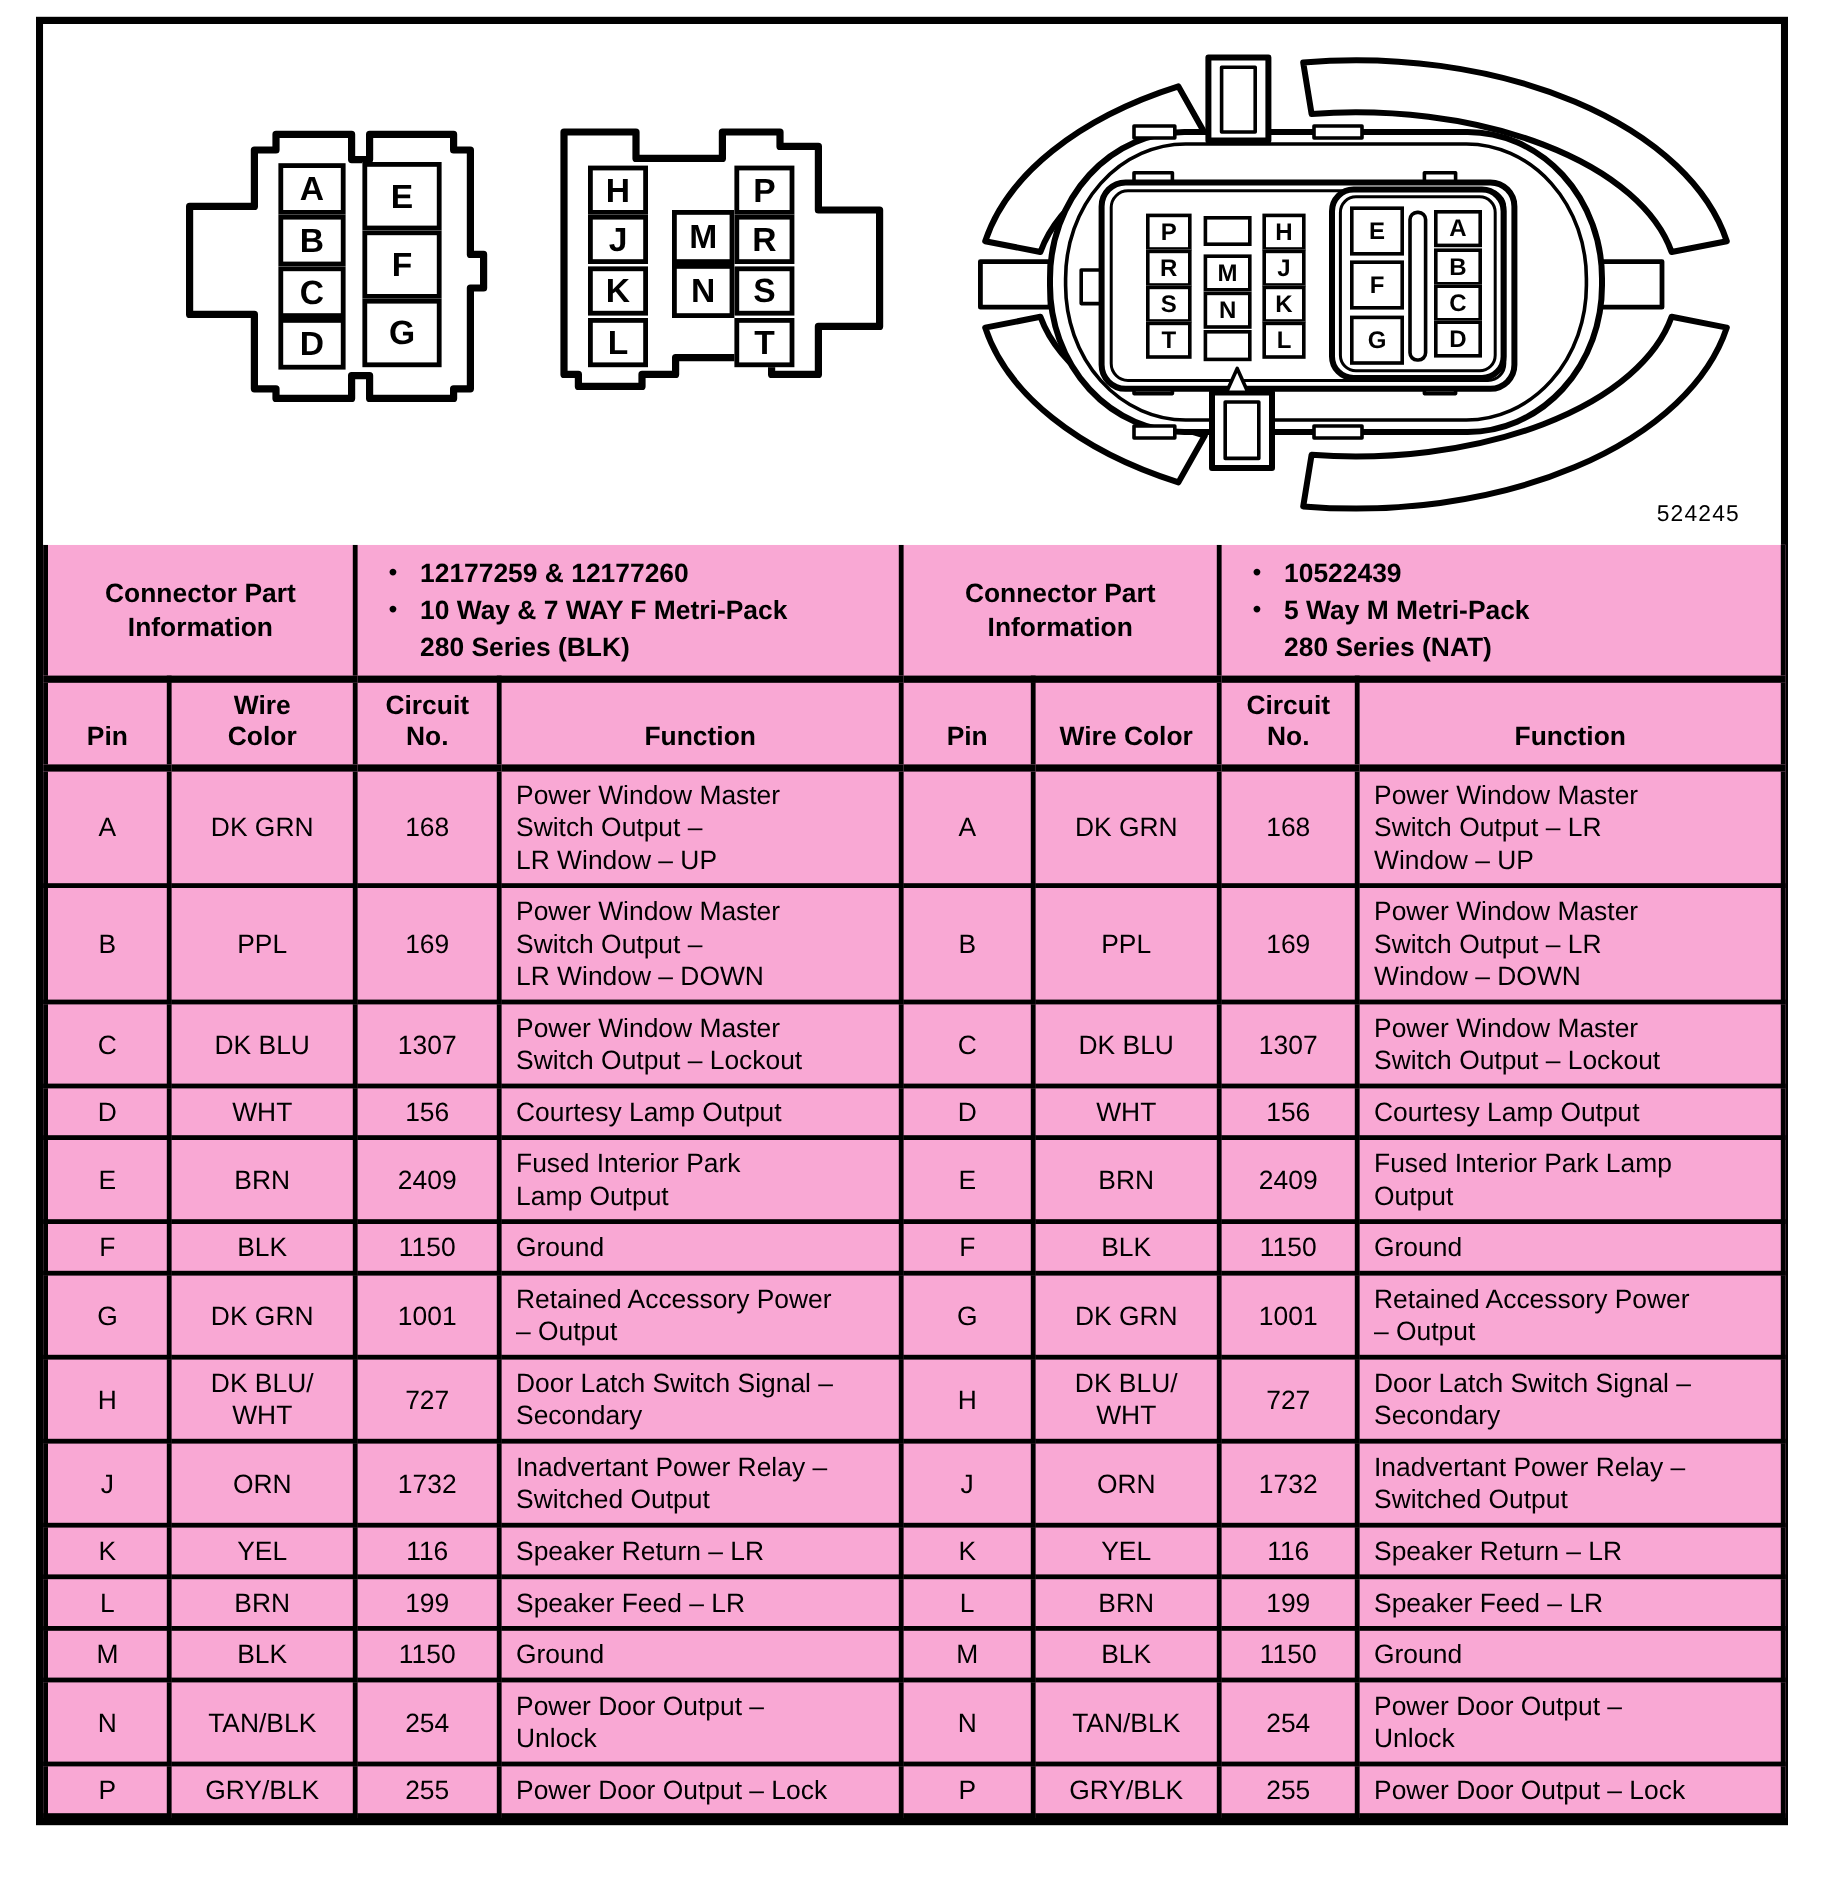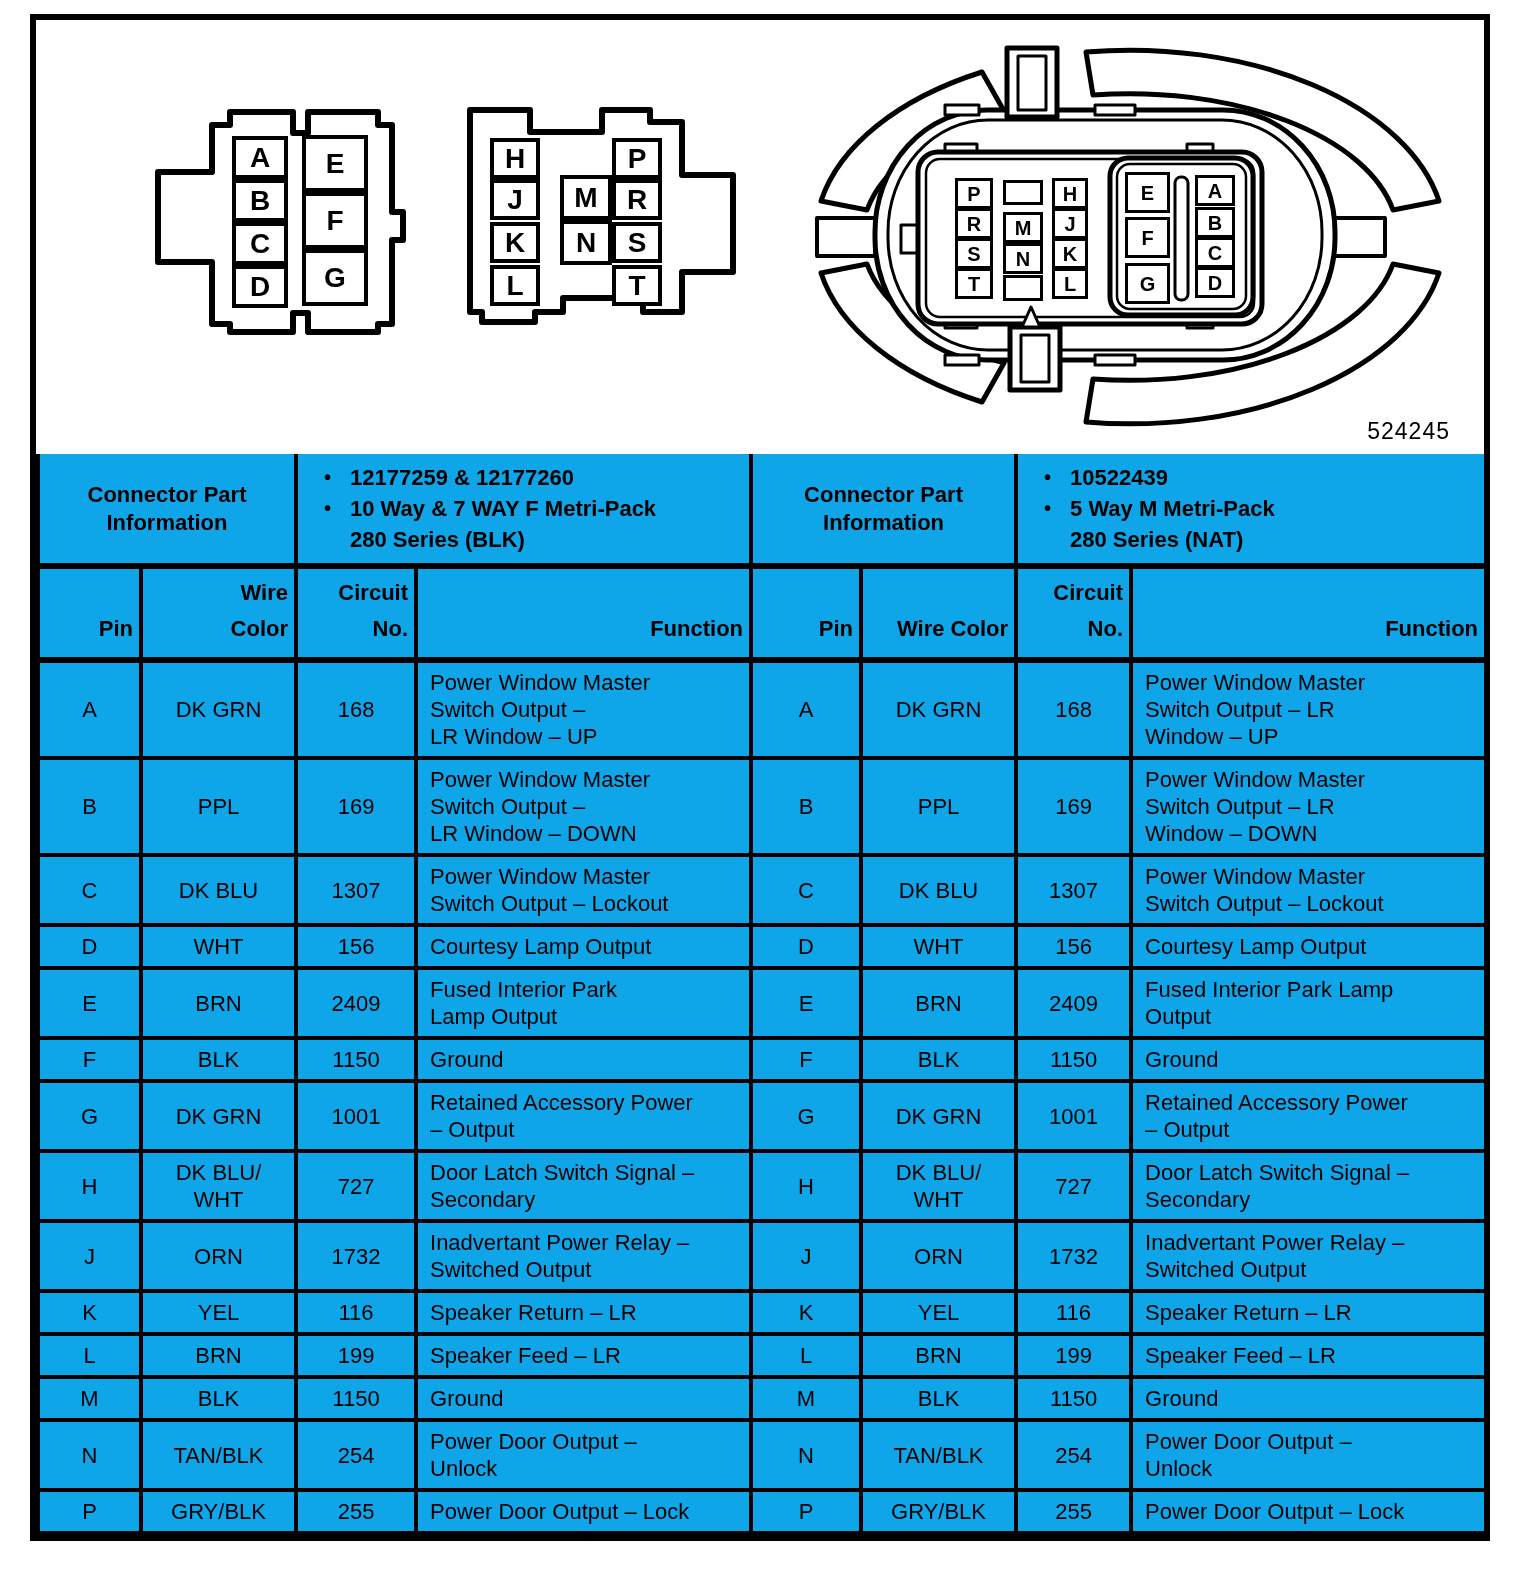--- a/index.html
+++ b/index.html
@@ -19,33 +19,33 @@
   .conn svg{position:absolute;left:0;top:0;}
   .outline{fill:#fff;stroke:#000;stroke-linejoin:round;}
   .pincell{
     position:absolute;display:flex;align-items:center;justify-content:center;
     background:#fff;border:4px solid #000;font-weight:bold;line-height:1;
     box-sizing:border-box;
   }
   .pc-lg{font-size:28px;}
   .pc-sm{border-width:3px;font-size:20px;}
   .pc-blank{border-width:3px;}
-  .fig-num{position:absolute;right:34px;top:398px;font-size:23px;letter-spacing:1px;text-align:center;}
+  .fig-num{position:absolute;right:34px;top:398px;font-size:19px;letter-spacing:1px;text-align:center;}
   
-  table.pin-table{border-collapse:collapse;table-layout:fixed;width:100%;background:#0ea5e9;}
+  table.pin-table{border-collapse:collapse;table-layout:fixed;width:100%;background:#f9a8d4;}
   .pin-table th,.pin-table td{border:4px solid #000;box-sizing:border-box;}
   .pin-table th{font-size:22px;font-weight:bold;}
   .pin-table td{font-size:22px;line-height:27px;}
   .part-row th{border-top:none;border-bottom-width:6px;height:104px;vertical-align:middle;}
   .part-info{text-align:center;padding:0 18px;line-height:28px;}
   .part-nums{text-align:left;padding:8px 10px 8px 26px;vertical-align:middle;}
   .bullet-line{display:flex;align-items:flex-start;line-height:31px;}
   .bullet-line .bullet{width:26px;flex:none;font-size:20px;}
-  .head-row th{border-bottom-width:6px;vertical-align:bottom;text-align:right;
-               padding:6px 6px 10px 6px;line-height:36px;height:68px;}
+  .head-row th{border-bottom-width:6px;vertical-align:bottom;text-align:center;
+               padding:6px 6px 10px 6px;line-height:26px;height:68px;}
   .c{text-align:center;vertical-align:middle;padding:6px 4px;}
   .fn{text-align:left;vertical-align:middle;padding:6px 8px 6px 12px;}
   .pre{white-space:pre-line;}
   .sep{border-left-width:7px;}
 </style>
 </head>
 <body>
 
 <div class="frame">
 

